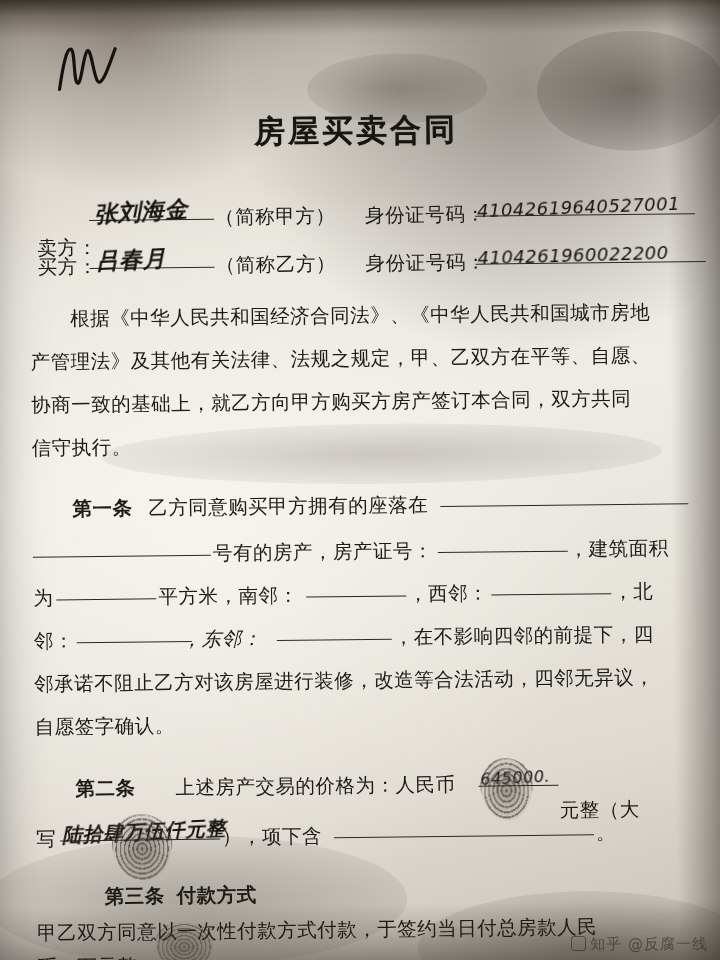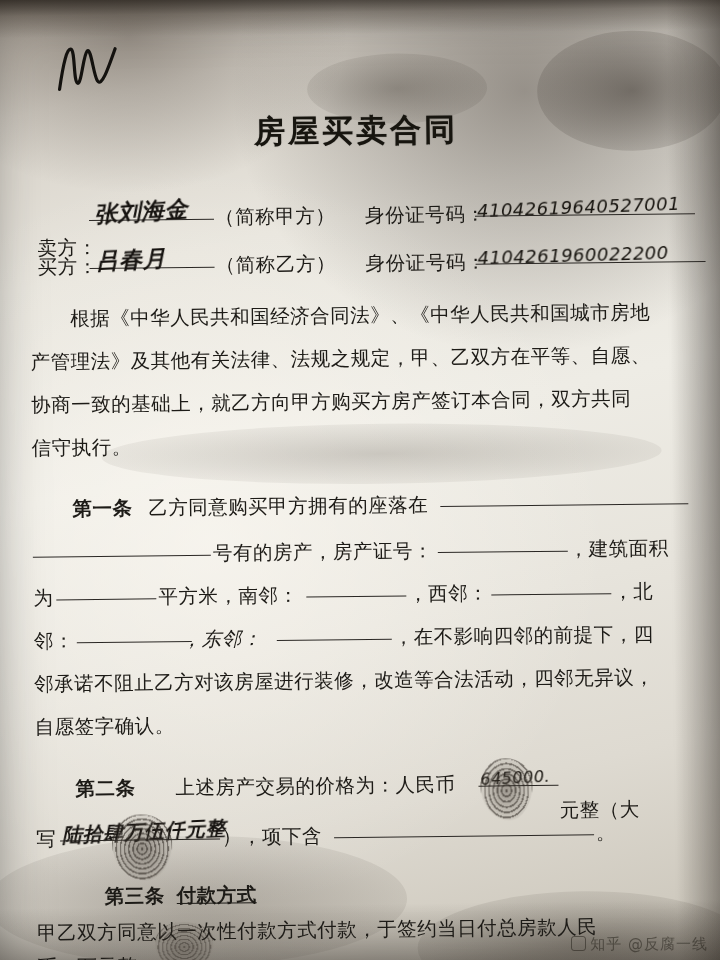--- a/index.html
+++ b/index.html
@@ -239,21 +239,21 @@
     <div class="para" style="left:556px; top:788px;margin-top:11px;">元整（大</div>
 
     <div class="para" style="left:32px; top:822px;">写</div>
     <div class="hand hand-cn" style="left:58px;top:816px;font-size:20px;transform:rotate(-2deg);">陆拾肆万伍仟元整</div>
     <div class="blank" style="position:absolute;left:56px;top:822px;width:160px;"></div>
     <div class="para" style="left:218px; top:822px;">），项下含</div>
     <div class="blank" style="position:absolute;left:330px;top:822px;width:260px;"></div>
     <div class="para" style="left:592px; top:822px;">。</div>
 
     <div class="para bold" style="left:72px; top:880px;margin-left:28px;">第三条</div>
-    <div class="para bold" style="left:172px; top:880px;text-decoration:underline;">付款方式</div>
+    <div class="para bold" style="left:172px; top:880px;">付款方式</div>
     <div class="para" style="left:32px; top:916px;">甲乙双方同意以一次性付款方式付款，于签约当日付总房款人民</div>
     <div class="para" style="left:32px; top:950px;">币：万元整。</div>
 
     <div class="fingerprint" style="left:477px;top:760px;width:52px;height:62px;"></div>
     <div class="fingerprint" style="left:108px;top:812px;width:60px;height:66px;"></div>
     <div class="fingerprint" style="left:150px;top:920px;width:58px;height:48px;opacity:0.75;"></div>
   </div>
 
   <div class="watermark">
     <span class="wm-icon"></span><span>知乎 @反腐一线</span>

